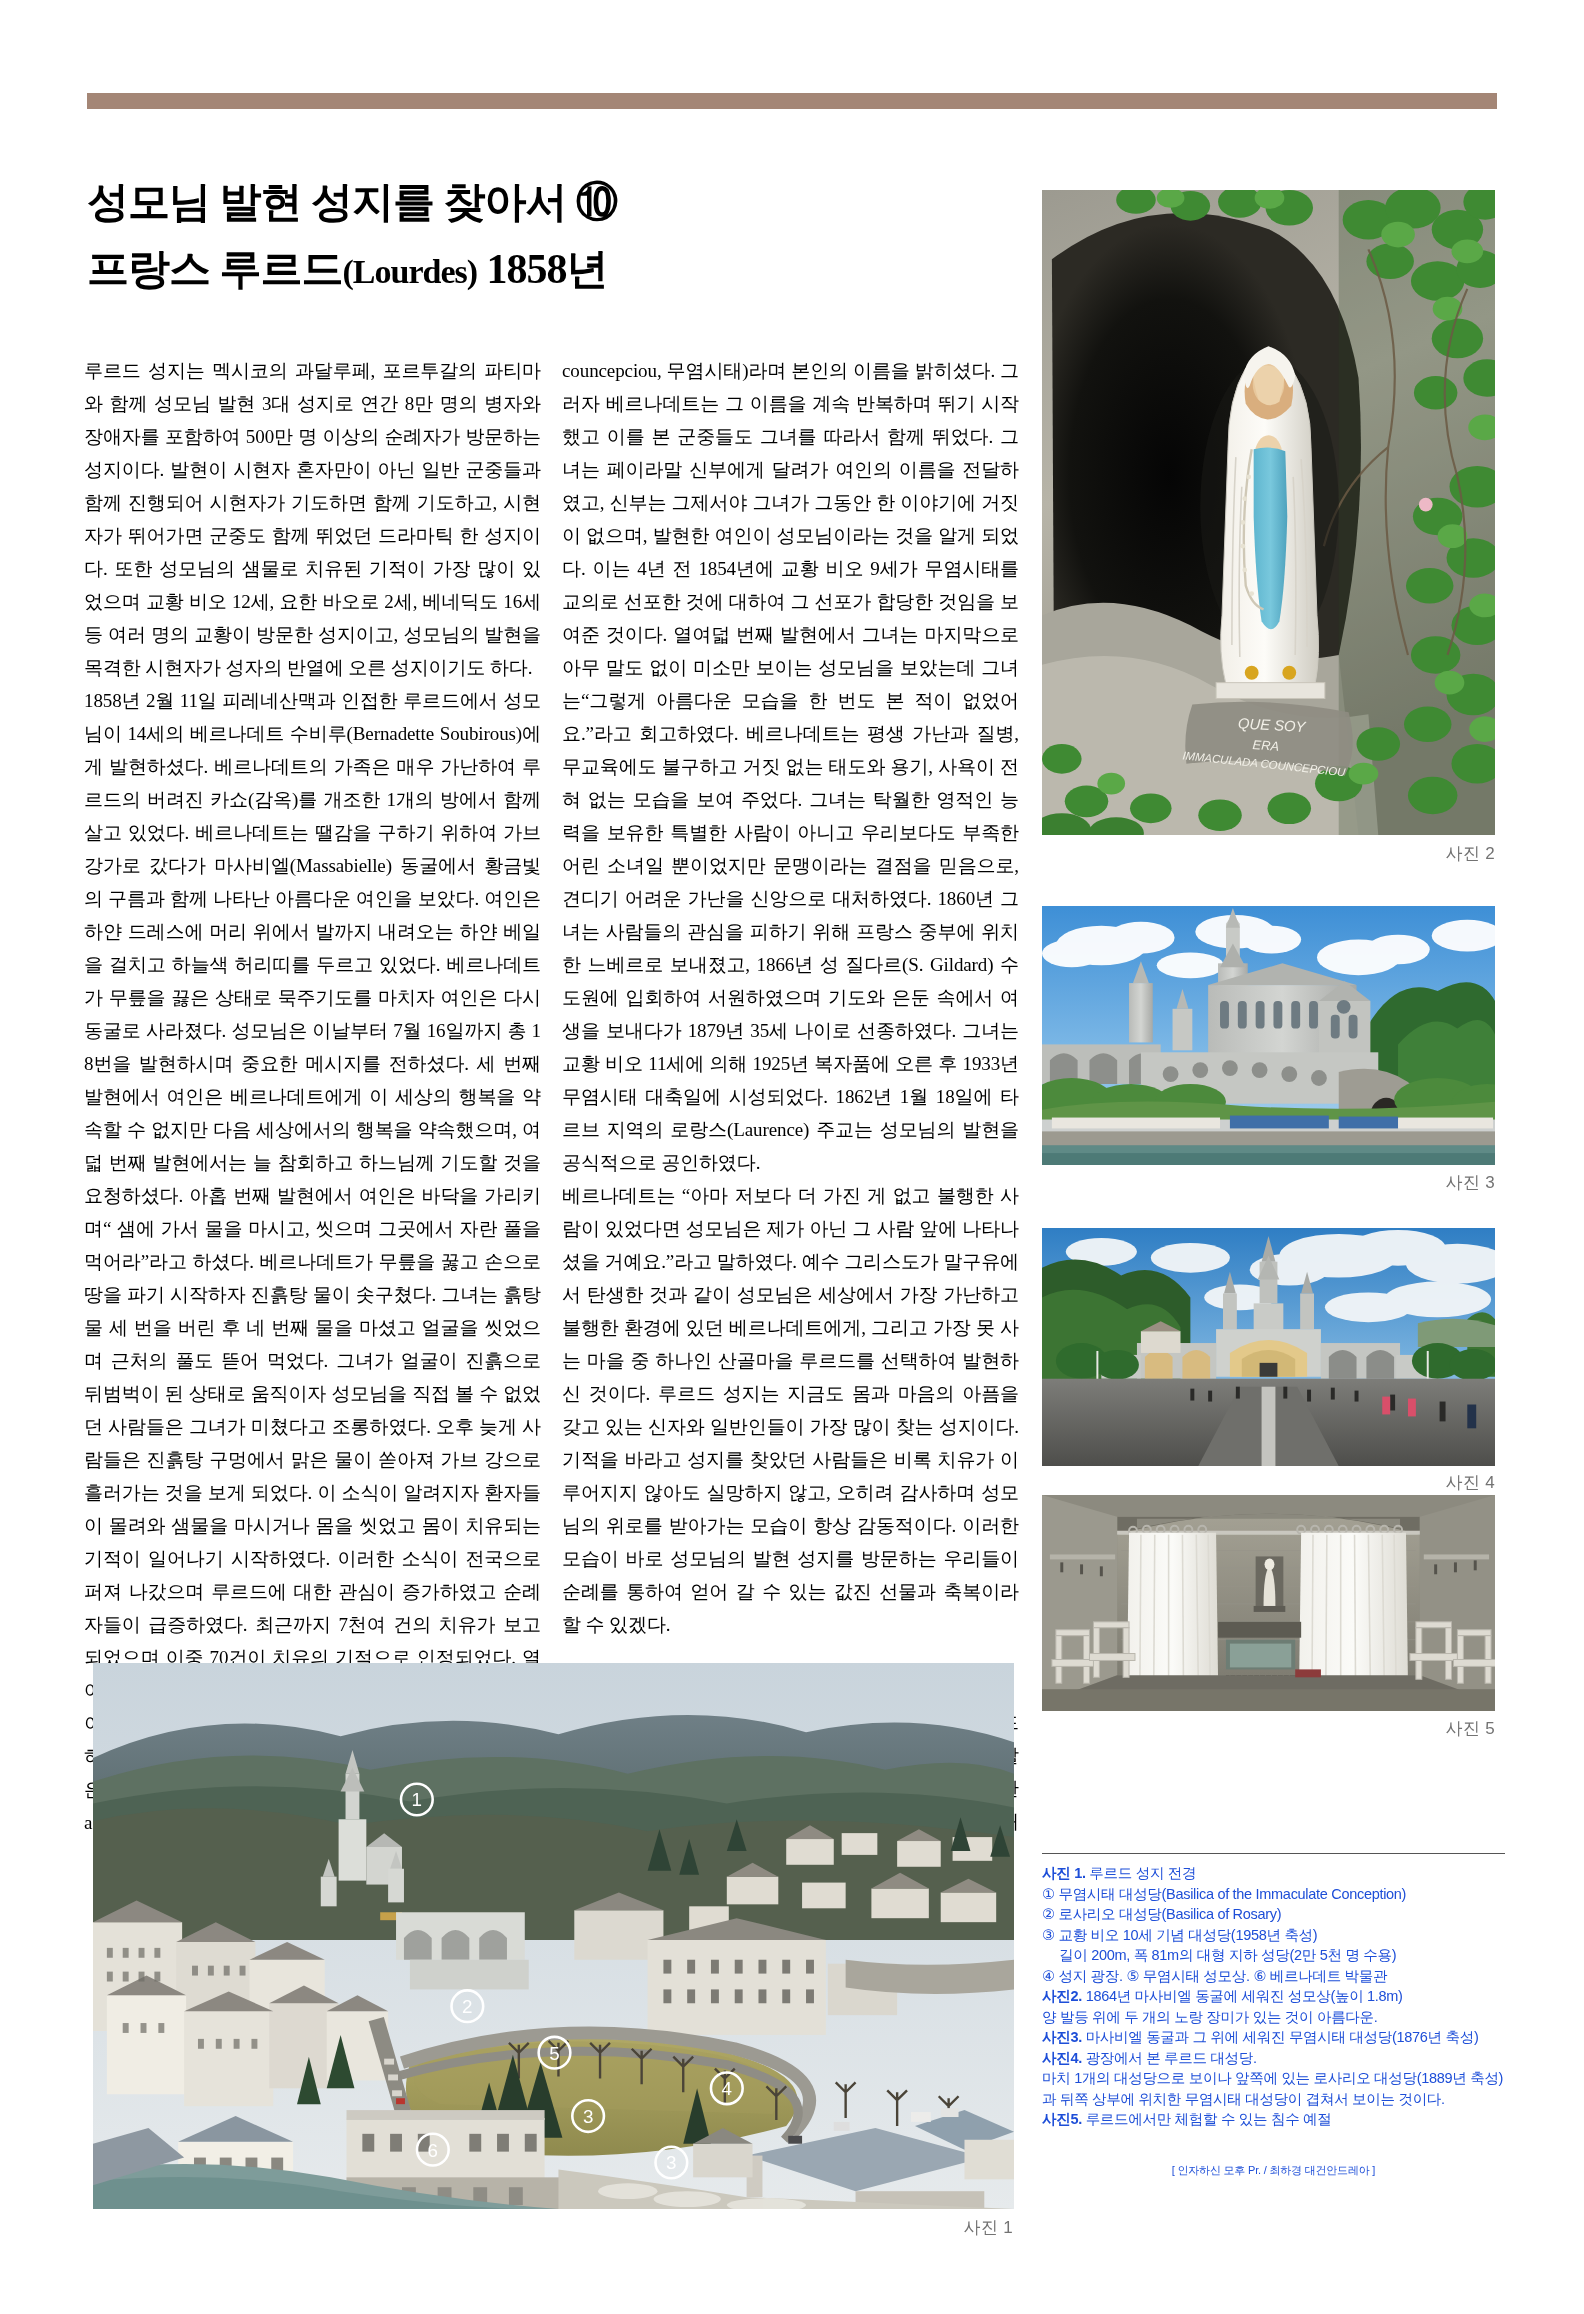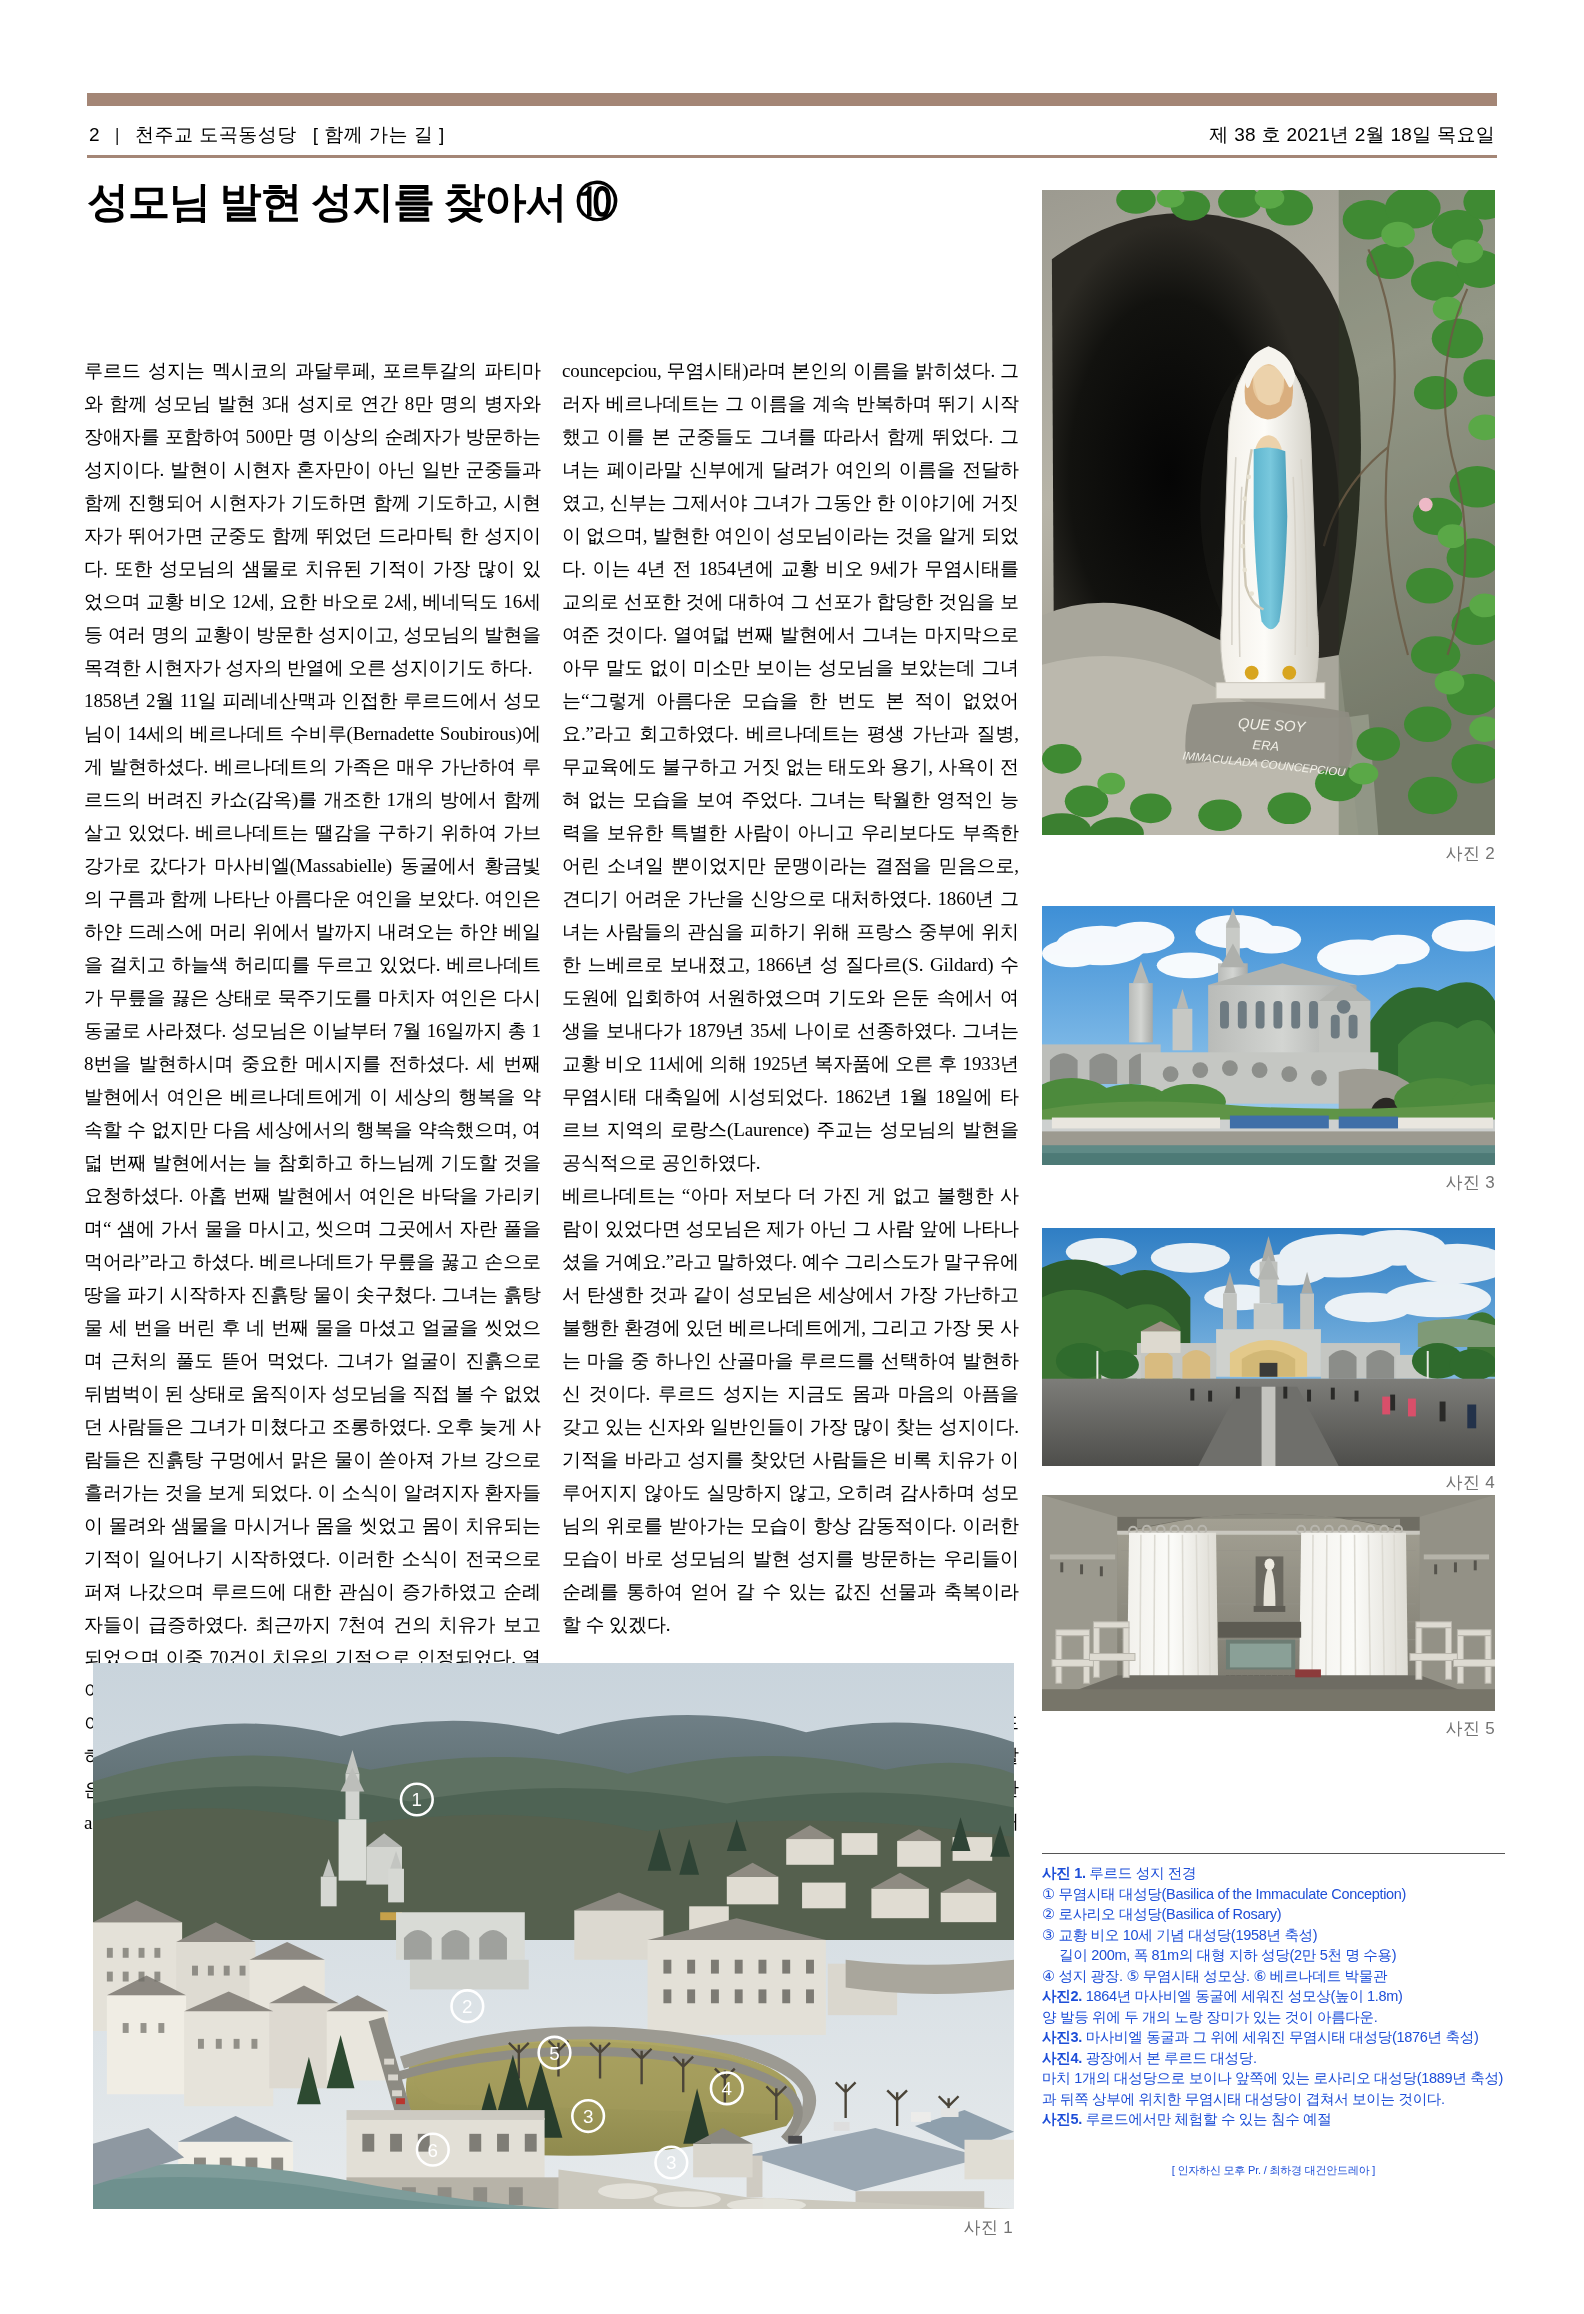--- a/index.html
+++ b/index.html
@@ -114,34 +114,28 @@
     font-size:19px; text-anchor:middle; font-weight:400;
   }
 </style>
 </head>
 <body>
 
 <div class="page">
 
   <div class="masthead">
     <div class="mast-rule-top"></div>
-    <div class="mast-row">
-      <div class="mast-left">
-        <span class="pg">2</span>
-        <span class="sep">|</span>
-        <span>천주교 도곡동성당</span>
-        <span style="margin-left:10px;">[ 함께 가는 길 ]</span>
-      </div>
-      <div class="mast-right">제 38 호   2021년 2월 18일 목요일</div>
-    </div>
     <div class="mast-rule-bot"></div>
   </div>
 
   <div class="headline">
     <h1 class="hl1">성모님 발현 성지를 찾아서 ⑩</h1>
+    <h2 class="hl2">
+      <span>프랑스 루르드</span><span class="rom">(Lourdes)</span><span> 1858년</span>
+    </h2>
   </div>
 
   <div class="col col1">
     <p>루르드 성지는 멕시코의 과달루페, 포르투갈의 파티마와 함께 성모님 발현 3대 성지로 연간 8만 명의 병자와 장애자를 포함하여 500만 명 이상의 순례자가 방문하는 성지이다. 발현이 시현자 혼자만이 아닌 일반 군중들과 함께 진행되어 시현자가 기도하면 함께 기도하고, 시현자가 뛰어가면 군중도 함께 뛰었던 드라마틱 한 성지이다. 또한 성모님의 샘물로 치유된 기적이 가장 많이 있었으며 교황 비오 12세, 요한 바오로 2세, 베네딕도 16세 등 여러 명의 교황이 방문한 성지이고, 성모님의 발현을 목격한 시현자가 성자의 반열에 오른 성지이기도 하다.</p>
     <p>1858년 2월 11일 피레네산맥과 인접한 루르드에서 성모님이 14세의 베르나데트 수비루(Bernadette Soubirous)에게 발현하셨다. 베르나데트의 가족은 매우 가난하여 루르드의 버려진 카쇼(감옥)를 개조한 1개의 방에서 함께 살고 있었다. 베르나데트는 땔감을 구하기 위하여 가브 강가로 갔다가 마사비엘(Massabielle) 동굴에서 황금빛의 구름과 함께 나타난 아름다운 여인을 보았다. 여인은 하얀 드레스에 머리 위에서 발까지 내려오는 하얀 베일을 걸치고 하늘색 허리띠를 두르고 있었다. 베르나데트가 무릎을 끓은 상태로 묵주기도를 마치자 여인은 다시 동굴로 사라졌다. 성모님은 이날부터 7월 16일까지 총 18번을 발현하시며 중요한 메시지를 전하셨다. 세 번째 발현에서 여인은 베르나데트에게 이 세상의 행복을 약속할 수 없지만 다음 세상에서의 행복을 약속했으며, 여덟 번째 발현에서는 늘 참회하고 하느님께 기도할 것을 요청하셨다. 아홉 번째 발현에서 여인은 바닥을 가리키며“ 샘에 가서 물을 마시고, 씻으며 그곳에서 자란 풀을 먹어라”라고 하셨다. 베르나데트가 무릎을 꿇고 손으로 땅을 파기 시작하자 진흙탕 물이 솟구쳤다. 그녀는 흙탕물 세 번을 버린 후 네 번째 물을 마셨고 얼굴을 씻었으며 근처의 풀도 뜯어 먹었다. 그녀가 얼굴이 진흙으로 뒤범벅이 된 상태로 움직이자 성모님을 직접 볼 수 없었던 사람들은 그녀가 미쳤다고 조롱하였다. 오후 늦게 사람들은 진흙탕 구멍에서 맑은 물이 쏟아져 가브 강으로 흘러가는 것을 보게 되었다. 이 소식이 알려지자 환자들이 몰려와 샘물을 마시거나 몸을 씻었고 몸이 치유되는 기적이 일어나기 시작하였다. 이러한 소식이 전국으로 퍼져 나갔으며 루르드에 대한 관심이 증가하였고 순례자들이 급증하였다. 최근까지 7천여 건의 치유가 보고되었으며 이중 70건이 치유의 기적으로 인정되었다. 열여섯 번째 발현에서 베르나데트는 여인에게 세 번이나 이름을 물었지만 여인은 미소만 지을 뿐 아무런 대답을 하지 않았다. 그러나 네 번째로  같은 질문을 하자  여인은 비로소 “나는 원죄없는 잉태이다”(Que soy immaculada</p>
   </div>
 
   <div class="col col2">
     <p>councepciou, 무염시태)라며 본인의 이름을 밝히셨다. 그러자 베르나데트는 그 이름을 계속 반복하며 뛰기 시작했고 이를 본 군중들도 그녀를 따라서 함께 뛰었다. 그녀는 페이라말 신부에게 달려가 여인의 이름을 전달하였고, 신부는 그제서야 그녀가 그동안 한 이야기에 거짓이 없으며, 발현한 여인이 성모님이라는 것을 알게 되었다. 이는 4년 전 1854년에 교황 비오 9세가 무염시태를 교의로 선포한 것에 대하여 그 선포가 합당한 것임을 보여준 것이다. 열여덟 번째 발현에서 그녀는 마지막으로 아무 말도 없이 미소만 보이는 성모님을 보았는데 그녀는“그렇게 아름다운 모습을 한 번도 본 적이 없었어요.”라고 회고하였다. 베르나데트는 평생 가난과 질병, 무교육에도 불구하고 거짓 없는 태도와 용기, 사욕이 전혀 없는 모습을 보여 주었다. 그녀는 탁월한 영적인 능력을 보유한 특별한 사람이 아니고 우리보다도 부족한 어린 소녀일 뿐이었지만 문맹이라는 결점을 믿음으로, 견디기 어려운 가난을 신앙으로 대처하였다. 1860년 그녀는 사람들의 관심을 피하기 위해 프랑스 중부에 위치한 느베르로 보내졌고, 1866년 성 질다르(S. Gildard) 수도원에 입회하여 서원하였으며 기도와 은둔 속에서 여생을 보내다가 1879년 35세 나이로 선종하였다. 그녀는 교황 비오 11세에 의해 1925년 복자품에 오른 후 1933년 무염시태 대축일에 시성되었다. 1862년 1월 18일에 타르브 지역의 로랑스(Laurence) 주교는 성모님의 발현을 공식적으로 공인하였다.</p>
     <p>베르나데트는 “아마 저보다 더 가진 게 없고 불행한 사람이 있었다면 성모님은 제가 아닌 그 사람 앞에 나타나셨을 거예요.”라고 말하였다. 예수 그리스도가 말구유에서 탄생한 것과 같이 성모님은 세상에서 가장 가난하고 불행한 환경에 있던 베르나데트에게, 그리고 가장 못 사는 마을 중 하나인 산골마을 루르드를 선택하여 발현하신 것이다. 루르드 성지는 지금도 몸과 마음의 아픔을 갖고 있는 신자와 일반인들이 가장 많이 찾는 성지이다. 기적을 바라고 성지를 찾았던 사람들은 비록 치유가 이루어지지 않아도 실망하지 않고, 오히려 감사하며 성모님의 위로를 받아가는 모습이 항상 감동적이다. 이러한 모습이 바로 성모님의 발현 성지를 방문하는 우리들이 순례를 통하여 얻어 갈 수 있는 값진 선물과 축복이라 할 수 있겠다.</p>

